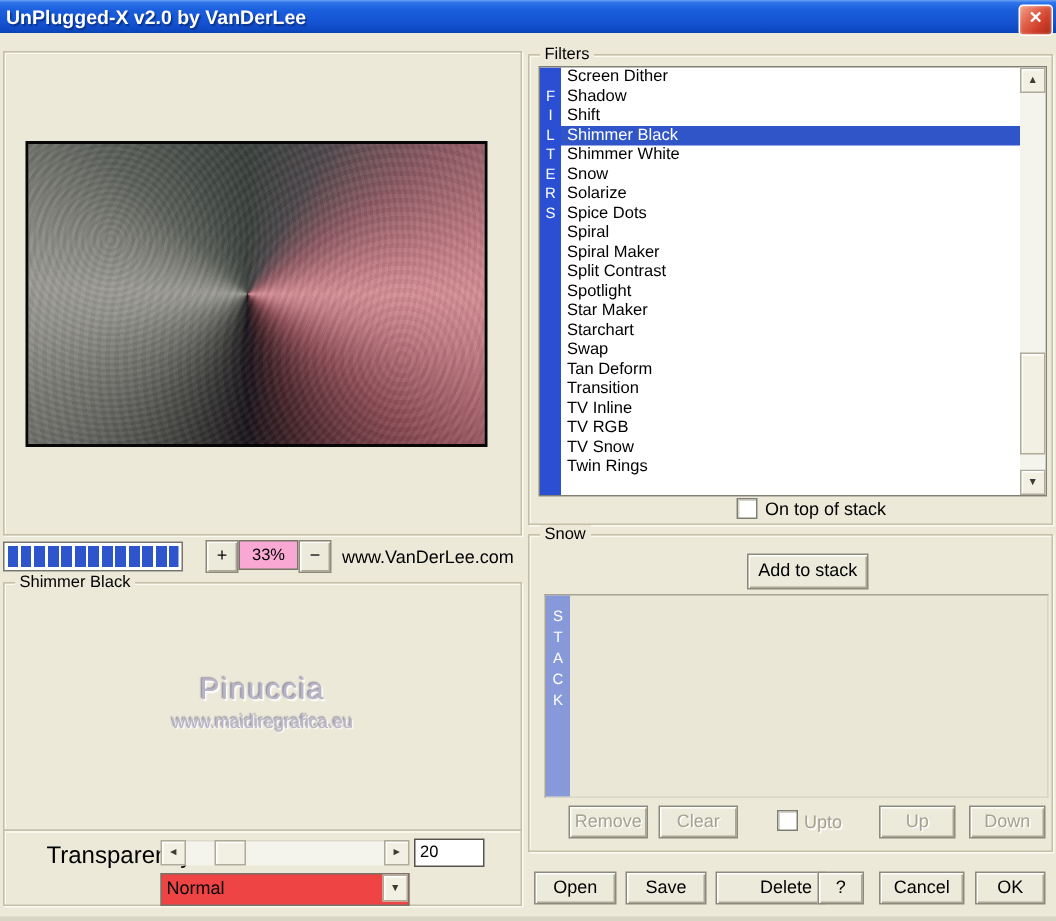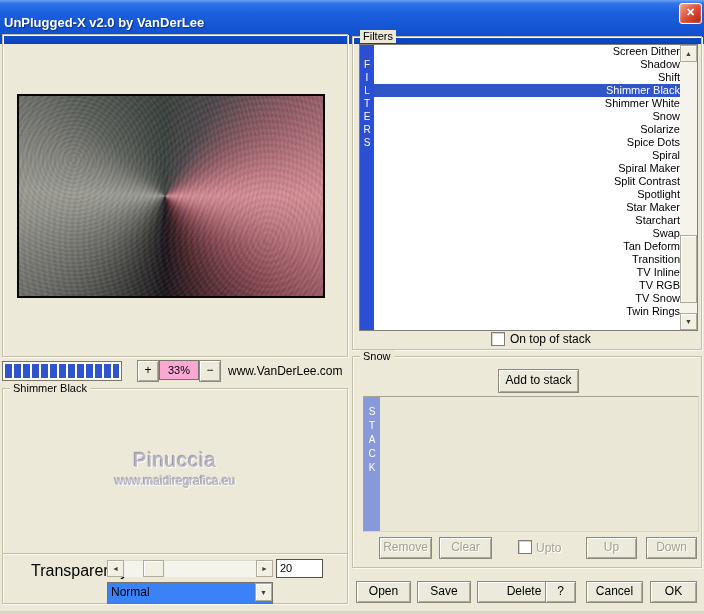--- a/index.html
+++ b/index.html
@@ -4,21 +4,21 @@
 <style>
   html,body{margin:0;padding:0;}
   body{font-family:"Liberation Sans",sans-serif;background:#9a9a9a;}
   .window{
     position:relative;width:704px;height:614px;overflow:hidden;
     background:var(--c-dialog-bg,#ece9d8);
     font-size:11px;color:#000;
   }
   
   .titlebar{
-    position:absolute;left:0;top:0;width:704px;height:44px;
+    position:absolute;left:0;top:0;width:704px;height:22px;
     background:linear-gradient(180deg,#6ba1f4 0%,#2d74ea 8%,#1b5fdd 30%,#1453d2 70%,#0c46be 96%,#0a3fae 100%);
     display:flex;align-items:center;
   }
   .title-text{
     color:#fff;font-weight:bold;font-size:13px;padding-left:4px;
     text-shadow:1px 1px 1px #0a3288;letter-spacing:0px;white-space:nowrap;
   }
   .close-btn{
     position:absolute;top:3px;right:2px;width:21px;height:19px;
     border:1px solid #fff;border-radius:3px;
@@ -98,30 +98,30 @@
   .h-thumb{
     position:absolute;left:19px;top:0;width:19px;height:15px;
     background:#f2f0e3;border:1px solid #aeab9a;box-shadow:inset 1px 1px 0 #fff;
   }
   .value-box{
     position:absolute;left:273px;top:5px;width:42px;height:17px;
     background:#fff;border:1px solid #55534a;font-size:11px;line-height:16px;padding-left:3px;
   }
   .combo{
     position:absolute;left:104px;top:28px;width:164px;height:20px;
-    background:#3b82f6;border:1px solid #77756a;display:flex;
+    background:#ef4444;border:1px solid #77756a;display:flex;
   }
   .combo-text{flex:1;font-size:12px;line-height:18px;padding-left:3px;}
   .combo-btn{
     width:17px;height:18px;box-sizing:border-box;flex:none;
     background:#f2f0e3;border:1px solid #aeab9a;box-shadow:inset 1px 1px 0 #fff;
     font-size:7px;color:#3c3c34;display:flex;align-items:center;justify-content:center;
   }
   
-  .filters-group{left:352px;top:36px;width:348px;height:312px;text-align:right;}
+  .filters-group{left:352px;top:36px;width:348px;height:312px;}
   .list-wrap{
     position:absolute;left:6px;top:7px;width:337px;height:285px;
     background:#fff;border:1px solid #828072;display:flex;overflow:hidden;
   }
   .rail{
     display:flex;flex-direction:column;align-items:center;
     color:#fff;font-size:10px;flex:none;
   }
   .filters-rail{width:14px;background:var(--c-filters-rail,#2b4fd2);line-height:13px;padding-top:13px;}
   .stack-rail{width:16px;background:var(--c-stack-rail,#8799d9);line-height:14px;padding-top:8px;}

